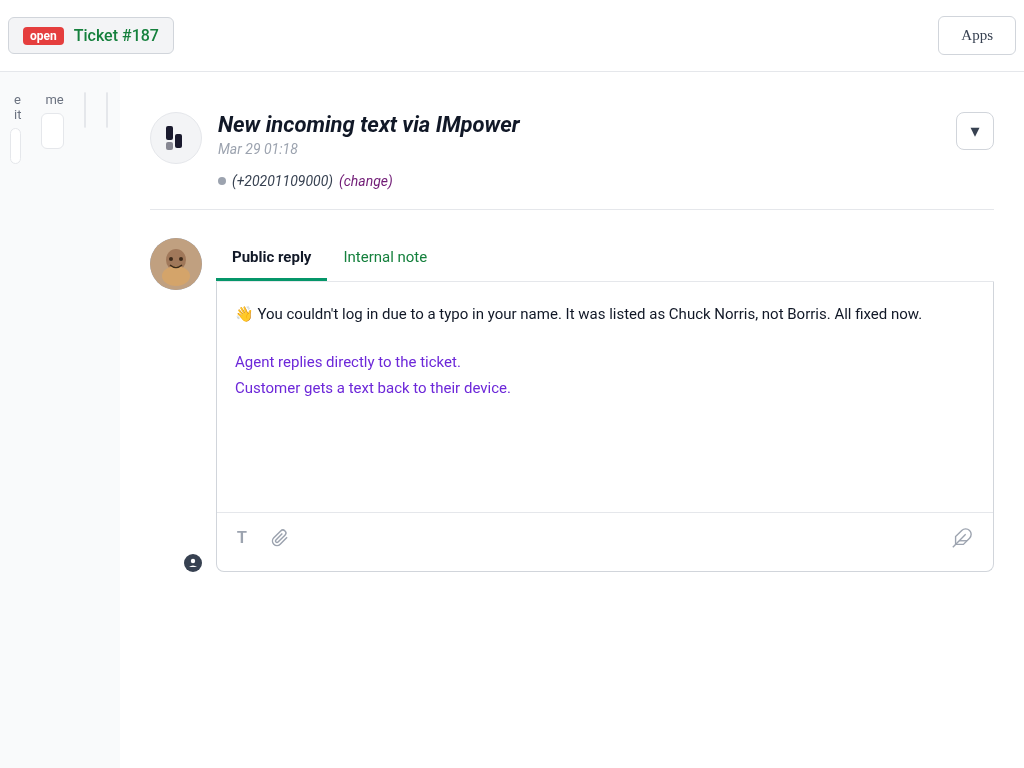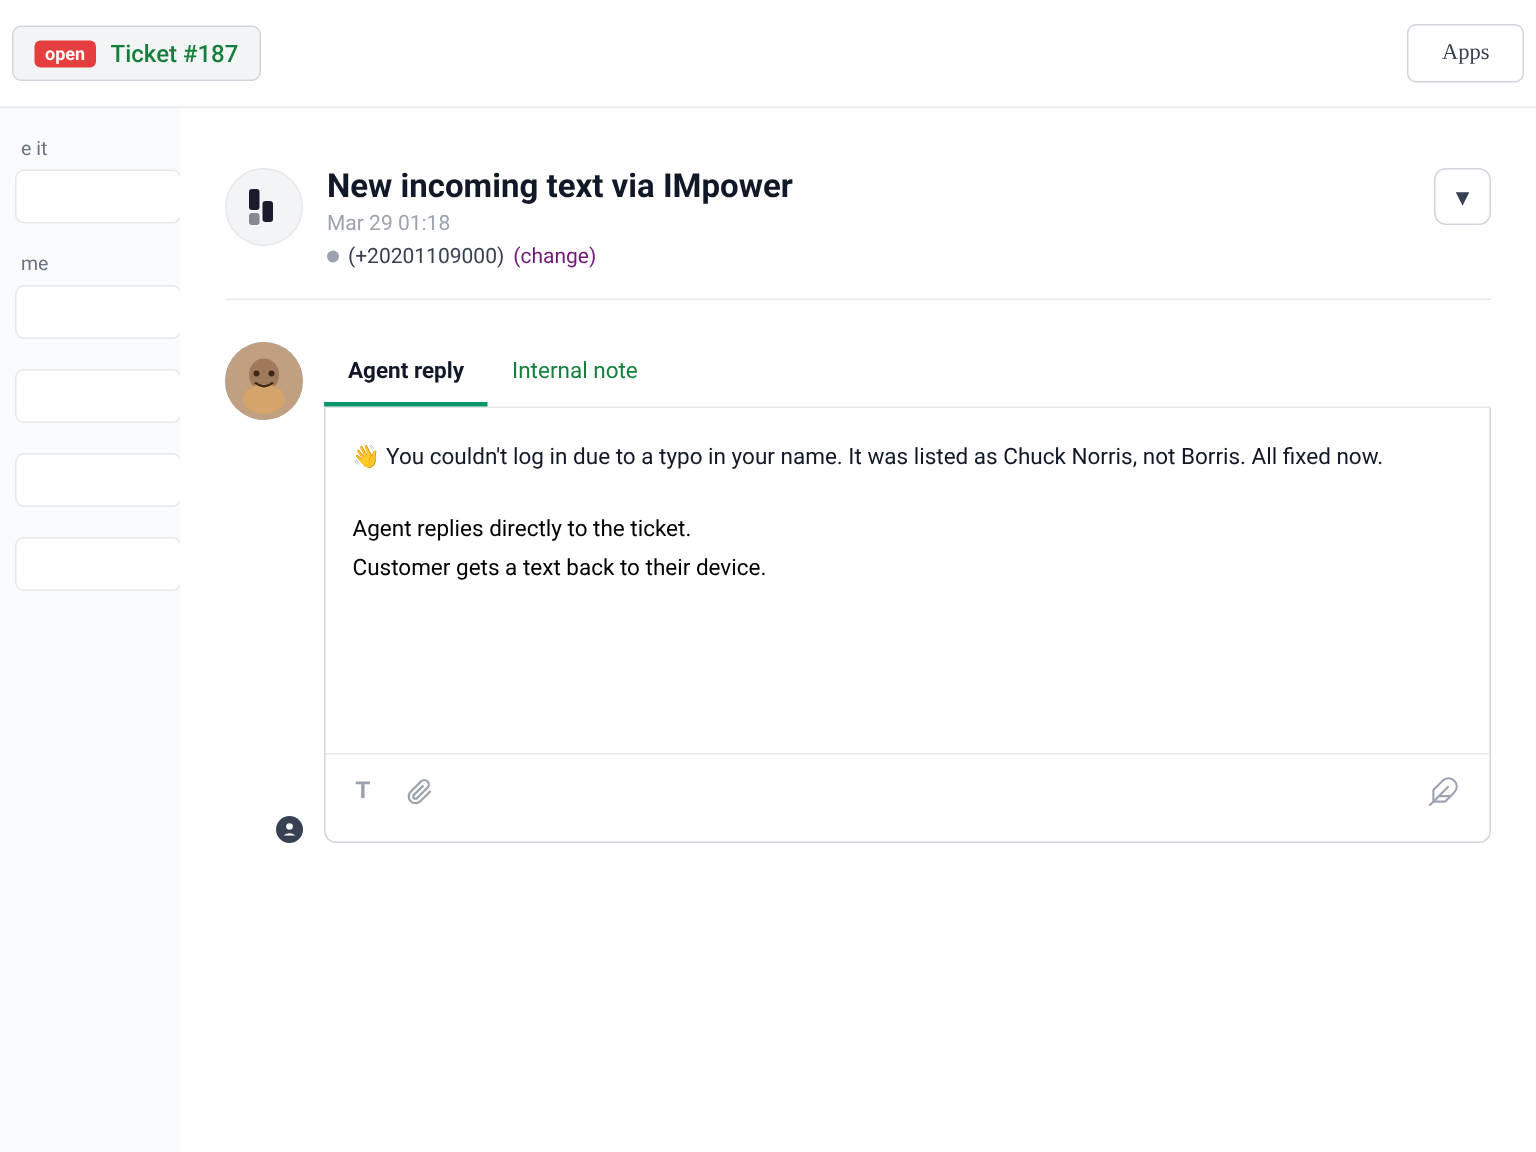--- a/index.html
+++ b/index.html
@@ -62,21 +62,21 @@
     .sidebar {
       position: absolute;
       top: 72px;
       left: 0;
       width: 132px;
       bottom: 0;
       background: #f9fafb;
       border-right: 1px solid #e5e7eb;
       padding: 20px 10px;
       display: flex;
-      flex-direction: column;
+      flex-direction: row;
       gap: 20px;
     }
     .sidebar-item {
       display: flex;
       flex-direction: column;
       gap: 6px;
     }
     .sidebar-label {
       font-size: 13px;
       color: #6b7280;
@@ -104,31 +104,32 @@
     
     .message-header {
       display: flex;
       align-items: flex-start;
       gap: 16px;
       padding: 20px 0 20px 0;
       border-bottom: 1px solid #e5e7eb;
     }
     .message-header-info {
       flex: 1;
+      font-style: italic;
     }
     .message-header-title {
       font-size: 22px;
       font-weight: 700;
       color: #111827;
       margin-bottom: 4px;
     }
     .message-header-date {
       font-size: 14px;
       color: #9ca3af;
-      margin-bottom: 6px;
+      margin-bottom: 16px;
     }
     .message-header-from {
       font-size: 14px;
       color: #374151;
       display: flex;
       align-items: center;
       gap: 6px;
     }
     .online-dot {
       width: 8px;
@@ -225,21 +226,21 @@
       position: relative;
     }
     .reply-text-area {
       padding: 20px 18px;
       min-height: 230px;
       font-size: 15px;
       color: #111827;
       line-height: 1.6;
     }
     .agent-info-text {
-      color: #000000;
+      color: #6d28d9;
       font-size: 15px;
       margin-top: 24px;
       line-height: 1.7;
     }
     .reply-toolbar {
       border-top: 1px solid #e5e7eb;
       padding: 10px 16px;
       display: flex;
       align-items: center;
       gap: 16px;
@@ -342,21 +343,21 @@
       <div class="agent-avatar-badge">
         <svg viewBox="0 0 10 10" fill="white">
           <circle cx="5" cy="3" r="2.2"></circle>
           <path d="M1 9 Q5 6 9 9" fill="white"></path>
         </svg>
       </div>
     </div>
 
     <div class="reply-box">
       <div class="reply-tabs">
-        <div class="reply-tab active">Agent reply</div>
+        <div class="reply-tab active">Public reply</div>
         <div class="reply-tab">Internal note</div>
       </div>
       <div class="reply-content-area">
         <div class="reply-text-area">
           <span>👋</span><span> You couldn't log in due to a typo in your name. It was listed as Chuck Norris, not Borris. All fixed now.</span>
           <div class="agent-info-text">
             <div>Agent replies directly to the ticket.</div>
             <div>Customer gets a text back to their device.</div>
           </div>
         </div>

